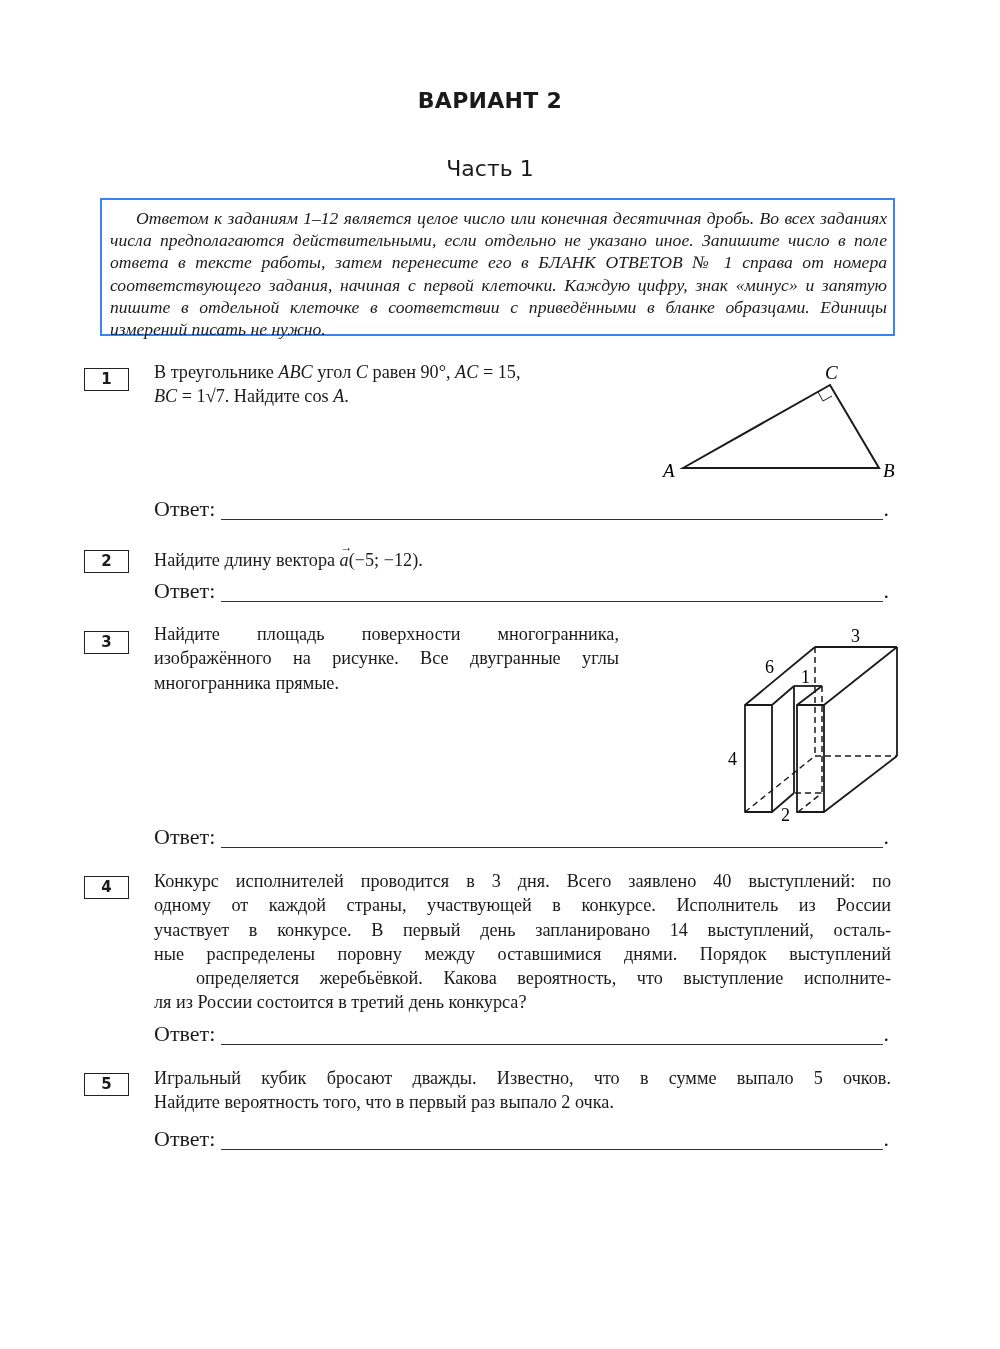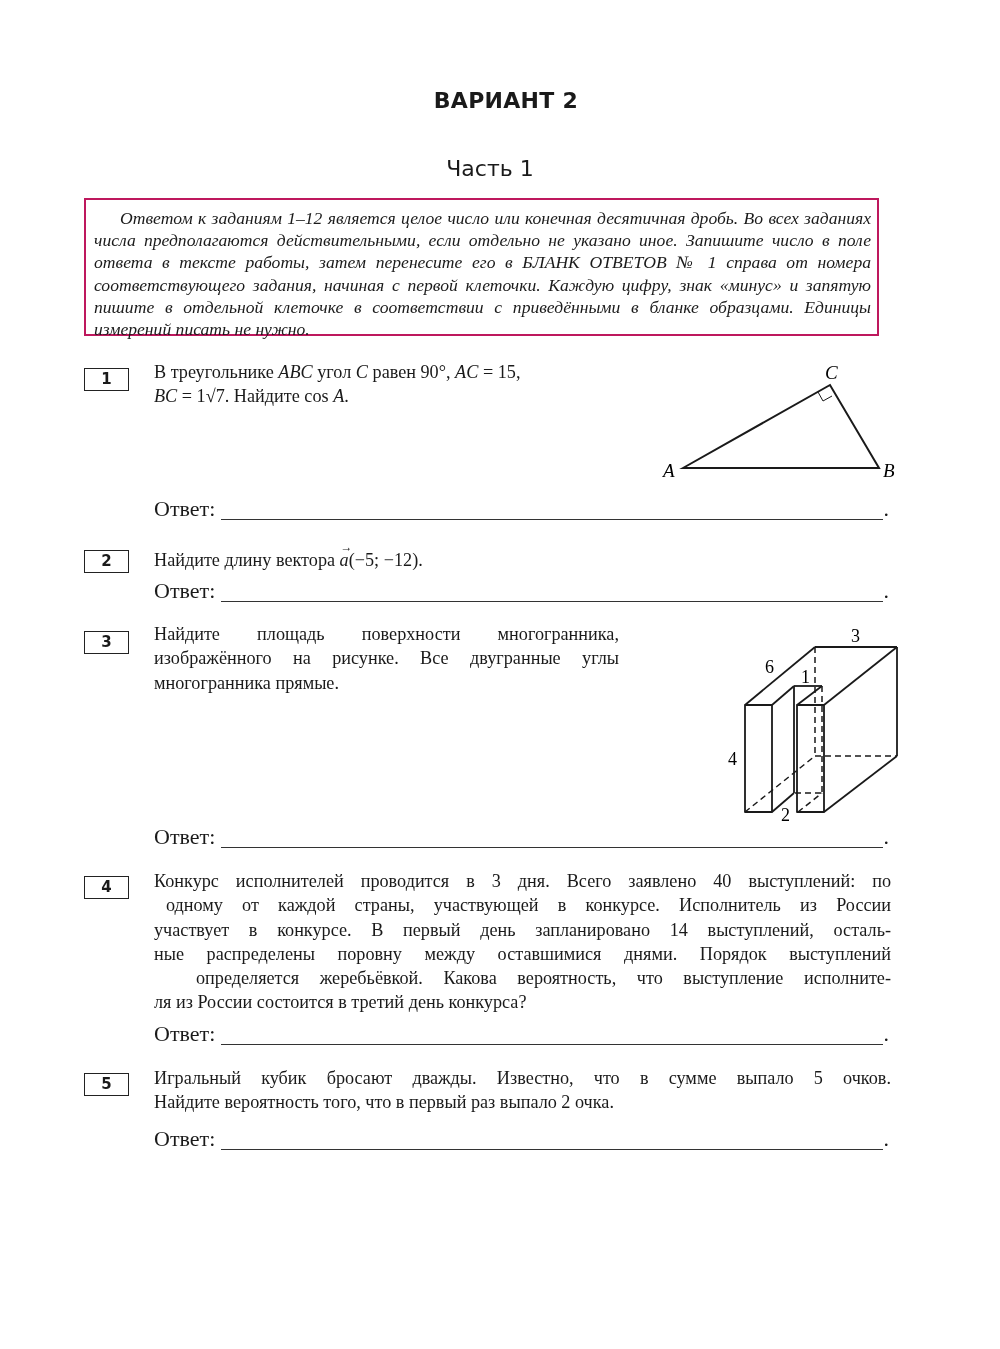--- a/index.html
+++ b/index.html
@@ -1,23 +1,23 @@
 <!DOCTYPE html>
 <html><head>
 <meta charset="utf-8">
 <style>
   html, body { margin: 0; padding: 0; background: #ffffff; }
   body { width: 1000px; height: 1349px; position: relative; overflow: hidden;
          font-family: "Liberation Serif", "DejaVu Serif", serif; color: #1a1a1a; }
   .abs { position: absolute; }
   .title { left: 0; width: 980px; top: 88px; text-align: center;
-           font-family: "DejaVu Sans", "Liberation Sans", sans-serif; font-weight: bold; font-size: 22px; letter-spacing: 0.3px; padding-left: 16px; }
+           font-family: "DejaVu Sans", "Liberation Sans", sans-serif; font-weight: bold; font-size: 22px; letter-spacing: 0.3px; }
   .subtitle { left: 0; width: 980px; top: 156px; text-align: center;
               font-family: "DejaVu Sans", "Liberation Sans", sans-serif; font-weight: normal; font-size: 22px; }
-  .instr { left: 84px; top: 198px; width: 795px; height: 138px; border: 2px solid #be185d;
+  .instr { left: 100px; top: 198px; width: 795px; height: 138px; border: 2px solid #3b82f6;
            padding: 7px 6px 4px 8px; box-sizing: border-box; font-style: italic; font-size: 17.6px; line-height: 22.2px;
            text-align: justify; }
   .instr p { margin: 0; text-indent: 26px; text-align: justify; }
   .numbox { left: 84px; width: 45px; height: 23px; border: 1.5px solid #222; box-sizing: border-box;
             font-family: "DejaVu Sans", "Liberation Sans", sans-serif; font-weight: bold; font-size: 15px;
             text-align: center; line-height: 20px; }
   .q { left: 154px; font-size: 18.2px; line-height: 24.3px; }
   .q p { margin: 0; }
   .justify { text-align: justify; }
   .answer { left: 154px; width: 735px; font-size: 22px; line-height: 22px; display: flex; align-items: flex-end; }
@@ -121,21 +121,21 @@
 
 <div class="abs answer" style="top:826px;">
   <span class="lbl">Ответ:</span>
   <span class="line"></span>
   <span class="dot">.</span>
 </div>
 
 <div class="abs numbox" style="top:876px;">4</div>
 <div class="abs q justify" style="top:869px; width:737px;">
   <p style="text-align-last: justify;">Конкурс исполнителей проводится в 3 дня. Всего заявлено 40 выступлений: по</p>
-  <p style="text-align-last: justify; margin-left: 12px;">одному от каждой страны, участвующей в конкурсе. Исполнитель из России</p>
+  <p style="text-align-last: justify;">одному от каждой страны, участвующей в конкурсе. Исполнитель из России</p>
   <p style="text-align-last: justify;">участвует в конкурсе. В первый день запланировано 14 выступлений, осталь-</p>
   <p style="text-align-last: justify;">ные распределены поровну между оставшимися днями. Порядок выступлений</p>
   <p style="text-align-last: justify; margin-left: 42px;">определяется жеребьёвкой. Какова вероятность, что выступление исполните-</p>
   <p>ля из России состоится в третий день конкурса?</p>
 </div>
 <div class="abs answer" style="top:1023px;">
   <span class="lbl">Ответ:</span>
   <span class="line"></span>
   <span class="dot">.</span>
 </div>

